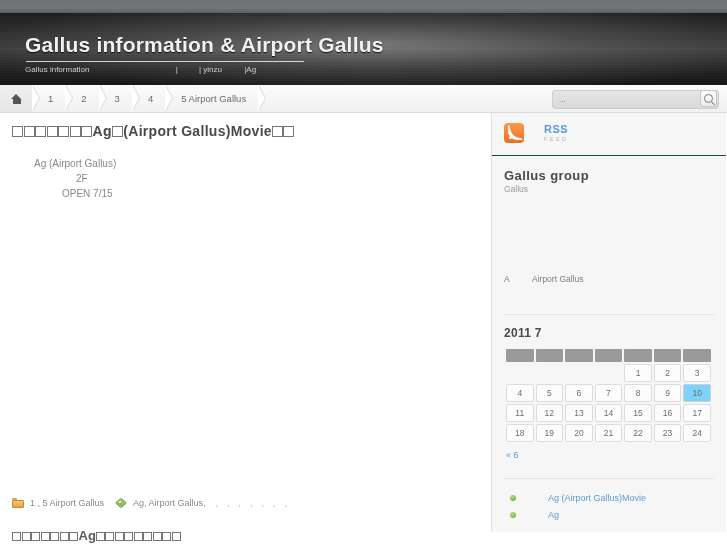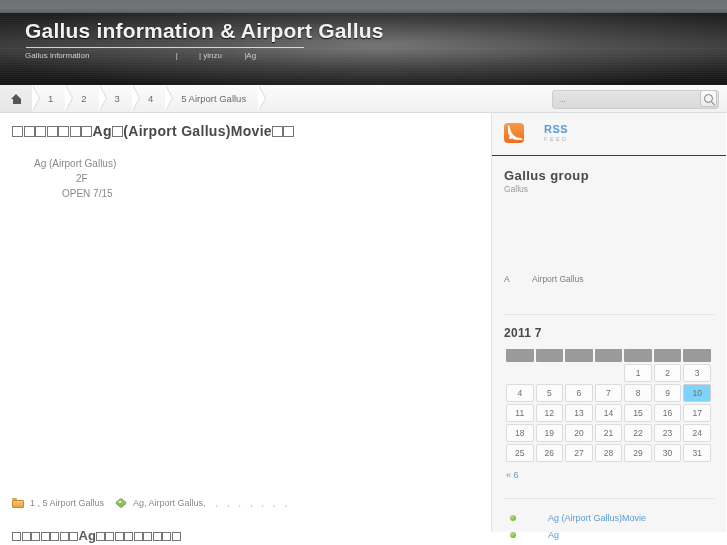--- a/index.html
+++ b/index.html
@@ -35,21 +35,21 @@
     content: "";
     position: absolute;
     left: 0; right: 0; top: 0; bottom: 0;
     background-image:
       repeating-linear-gradient(0deg, rgba(255,255,255,0.035) 0px, rgba(255,255,255,0.035) 1px, rgba(0,0,0,0) 1px, rgba(0,0,0,0) 2px);
     pointer-events: none;
   }
   .header-inner {
     position: relative;
     z-index: 2;
-    padding: 6px 0 0 25px;
+    padding: 20px 0 0 25px;
   }
   .site-title {
     font-size: 21px;
     font-weight: bold;
     color: #f2f2f2;
     letter-spacing: 0.2px;
     margin: 0;
     text-shadow: 0 1px 1px rgba(0,0,0,0.8);
     white-space: nowrap;
   }
@@ -706,29 +706,20 @@
           </tr>
           <tr>
             <td>18</td>
             <td>19</td>
             <td>20</td>
             <td>21</td>
             <td>22</td>
             <td>23</td>
             <td>24</td>
           </tr>
-          <tr>
-            <td>25</td>
-            <td>26</td>
-            <td>27</td>
-            <td>28</td>
-            <td>29</td>
-            <td>30</td>
-            <td>31</td>
-          </tr>
         </tbody>
       </table>
       <div class="cal-prev">« 6</div>
       <div class="cal-rule"></div>
 
       <ul class="links">
         <li>
           <span class="bullet"></span>
           <span class="ltext">Ag (Airport Gallus)Movie</span>
         </li>

